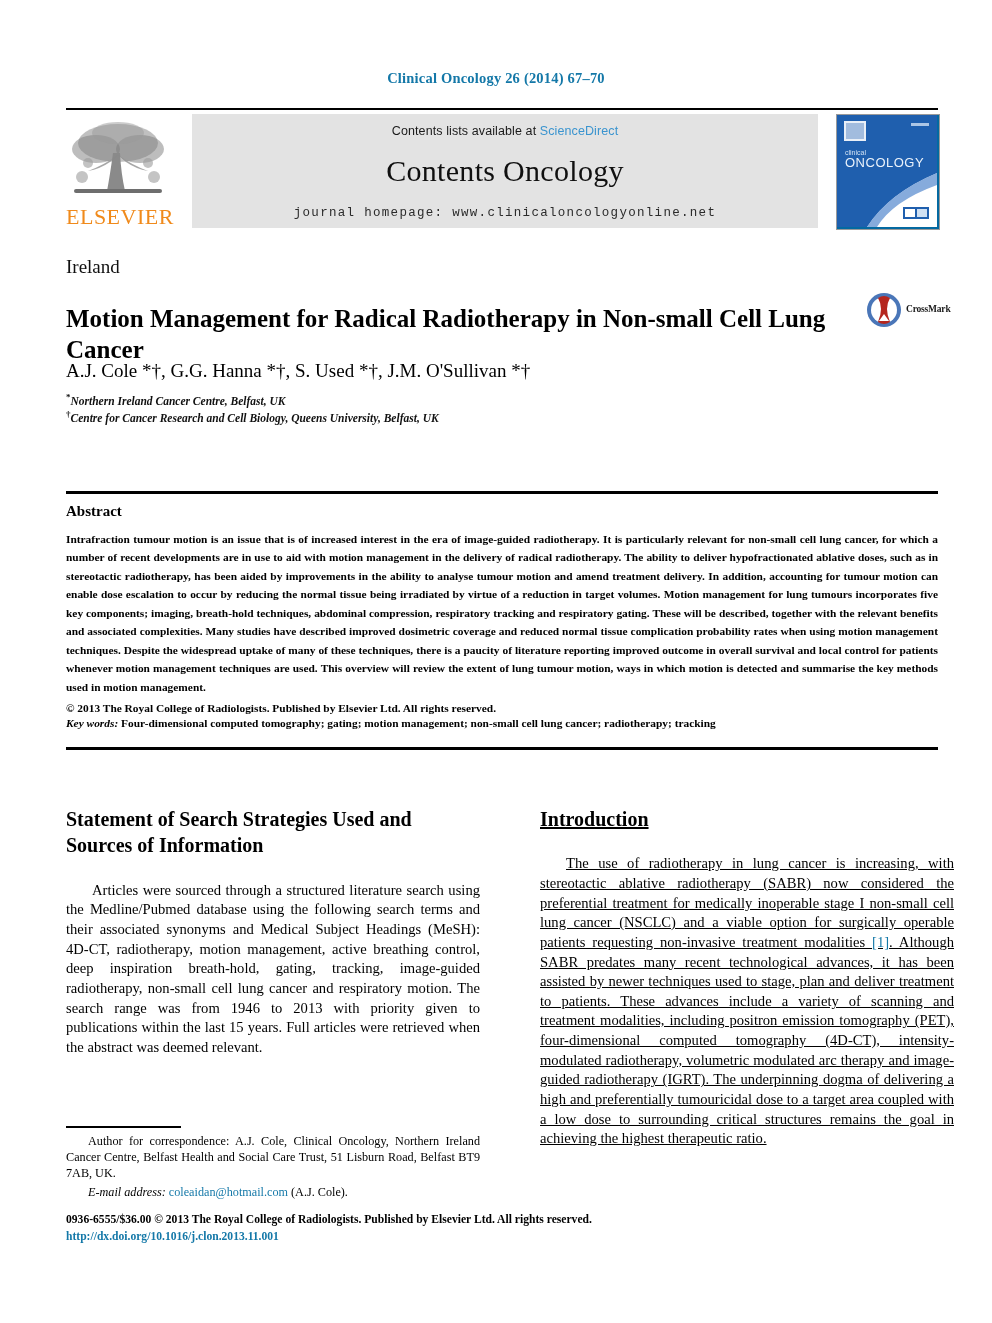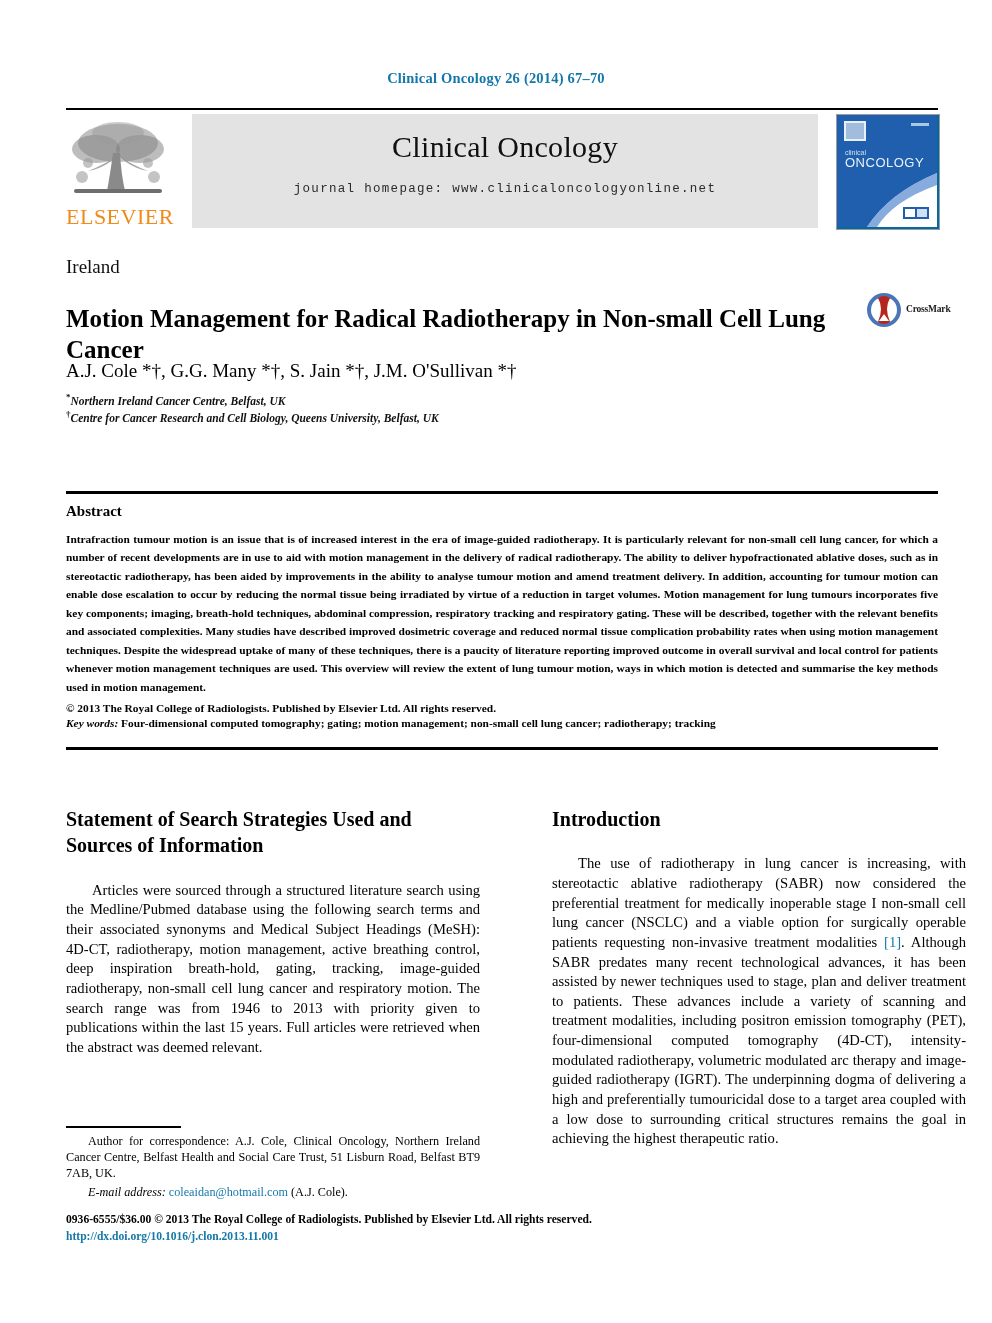--- a/index.html
+++ b/index.html
@@ -235,21 +235,21 @@
   .keywords .kw-label { font-style: italic; text-align: right; }
 
   
   .col {
     position: absolute;
     top: 806px;
     width: 414px;
     font-family: "Liberation Serif", serif;
   }
   .col-left  { left: 66px; }
-  .col-right { left: 552px; }
+  .col-right { left: 540px; text-decoration: underline; }
   .sec-head {
     font-family: "Liberation Serif", serif;
     font-weight: bold;
     font-size: 20px;
     line-height: 1.32;
     color: #000;
     margin: 0 0 22px 0;
   }
   .para {
     font-size: 14.6px;
@@ -328,21 +328,24 @@
           <circle cx="22" cy="44" r="5" fill="#9b9b9b" opacity="0.6"></circle>
           <circle cx="82" cy="44" r="5" fill="#9b9b9b" opacity="0.6"></circle>
           <circle cx="16" cy="58" r="6" fill="#949494" opacity="0.55"></circle>
           <circle cx="88" cy="58" r="6" fill="#949494" opacity="0.55"></circle>
         </g>
       </svg>
       <div class="elsevier-word">ELSEVIER</div>
     </div>
 
     <div class="gray-panel">
-      <div class="journal-title">Clinical Oncology</div>
+      <div class="contents-line">
+        <span>Contents lists available at </span><span class="sd-link">ScienceDirect</span>
+      </div>
+      <div class="journal-title">Contents Oncology</div>
       <div class="homepage-line">journal homepage: www.clinicaloncologyonline.net</div>
     </div>
 
     <div class="cover-thumb">
       <svg width="100" height="112" viewBox="0 0 100 112">
         <rect x="0" y="0" width="100" height="112" fill="#1f5fae"></rect>
         <path d="M0 112 L100 112 L100 58 Q52 78 30 112 Z" fill="#ffffff"></path>
         <path d="M30 112 Q52 78 100 58 L100 70 Q56 86 40 112 Z" fill="#5d8fd0" opacity="0.75"></path>
         <rect x="7" y="6" width="22" height="20" fill="#ffffff" opacity="0.9"></rect>
         <rect x="9" y="8" width="18" height="16" fill="#1f5fae" opacity="0.35"></rect>
@@ -362,21 +365,21 @@
   <div class="crossmark">
     <svg width="36" height="36" viewBox="0 0 36 36">
       <circle cx="18" cy="18" r="17" fill="#4a76b8"></circle>
       <circle cx="18" cy="18" r="13" fill="#ffffff"></circle>
       <path d="M12 6 q6 10 0 24 q6 4 12 0 q-6 -14 0 -24 q-6 -4 -12 0 z" fill="#b5261e"></path>
       <path d="M18 22 l5 7 h-10 z" fill="#ffffff"></path>
     </svg>
     <div class="crossmark-label">CrossMark</div>
   </div>
 
-  <div class="authors">A.J. Cole *†, G.G. Many *†, S. Jain *†, J.M. O'Sullivan *†</div>
+  <div class="authors">A.J. Cole *†, G.G. Hanna *†, S. Used *†, J.M. O'Sullivan *†</div>
   <div class="affil affil-1">
     <sup>*</sup><span>Northern Ireland Cancer Centre, Belfast, UK</span>
   </div>
   <div class="affil affil-2">
     <sup>†</sup><span>Centre for Cancer Research and Cell Biology, Queens University, Belfast, UK</span>
   </div>
 
   <div class="rule-thick-top"></div>
   <div class="abstract-head">Abstract</div>
   <div class="abstract-body">

